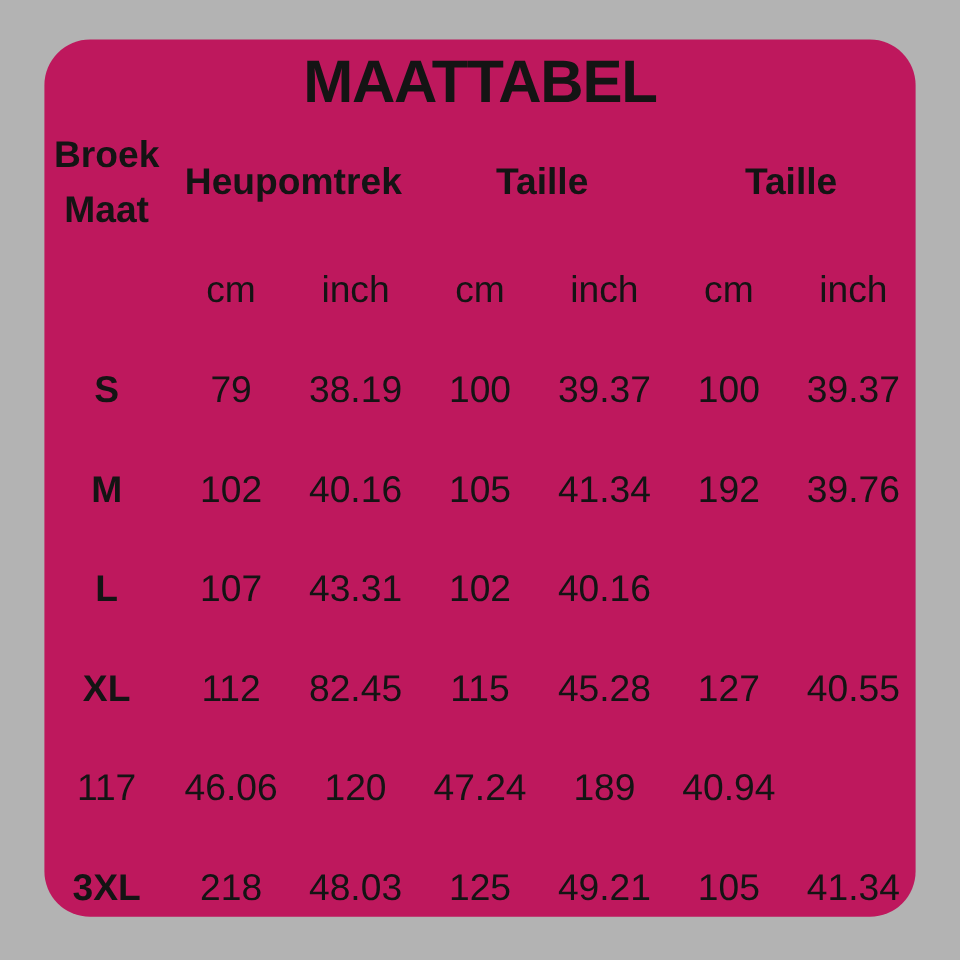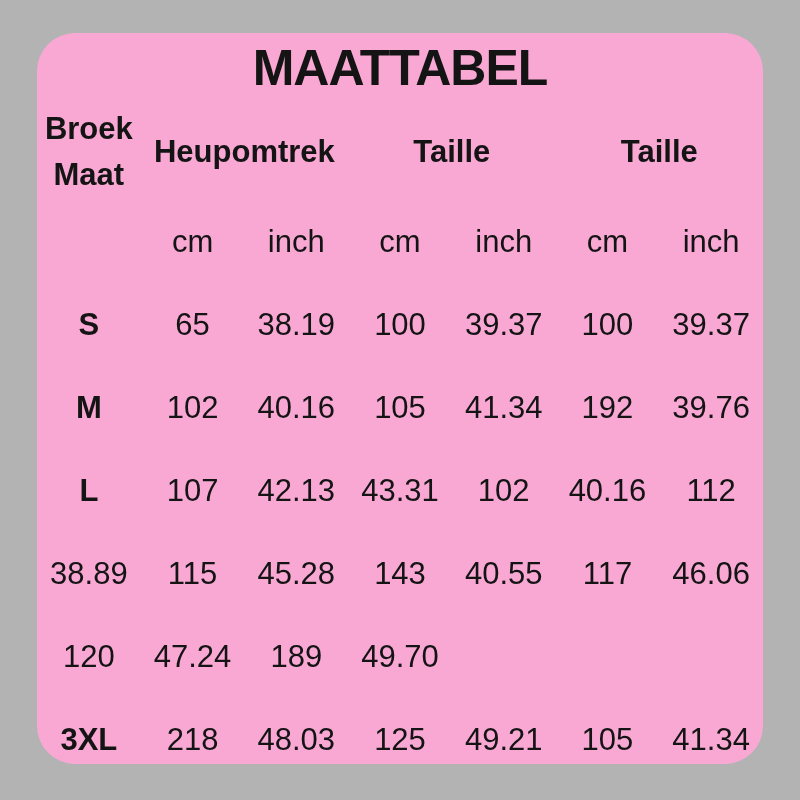--- a/index.html
+++ b/index.html
@@ -10,21 +10,21 @@
     background: #b3b3b3;
     font-family: "Liberation Sans", sans-serif;
     color: #141414;
   }
   .card {
     position: absolute;
     left: 37px;
     top: 33px;
     width: 726px;
     height: 731px;
-    background: #f9a8d4;
+    background: #be185d;
     border-radius: 38px;
     overflow: hidden;
   }
   .title-wrap {
     height: 70px;
     display: flex;
     align-items: center;
     justify-content: center;
   }
   .title {
@@ -76,55 +76,55 @@
 
     <div class="cell col1"></div>
     <div class="cell">cm</div>
     <div class="cell">inch</div>
     <div class="cell">cm</div>
     <div class="cell">inch</div>
     <div class="cell">cm</div>
     <div class="cell">inch</div>
 
     <div class="cell head col1">S</div>
-    <div class="cell">65</div>
+    <div class="cell">79</div>
     <div class="cell">38.19</div>
     <div class="cell">100</div>
     <div class="cell">39.37</div>
     <div class="cell">100</div>
     <div class="cell">39.37</div>
 
     <div class="cell head col1">M</div>
     <div class="cell">102</div>
     <div class="cell">40.16</div>
     <div class="cell">105</div>
     <div class="cell">41.34</div>
     <div class="cell">192</div>
     <div class="cell">39.76</div>
 
     <div class="cell head col1">L</div>
     <div class="cell">107</div>
-    <div class="cell">42.13</div>
     <div class="cell">43.31</div>
     <div class="cell">102</div>
     <div class="cell">40.16</div>
 
+    <div class="cell head col1">XL</div>
     <div class="cell">112</div>
-    <div class="cell">38.89</div>
+    <div class="cell">82.45</div>
     <div class="cell">115</div>
     <div class="cell">45.28</div>
-    <div class="cell">143</div>
+    <div class="cell">127</div>
     <div class="cell">40.55</div>
 
     <div class="cell">117</div>
     <div class="cell">46.06</div>
     <div class="cell">120</div>
     <div class="cell">47.24</div>
     <div class="cell">189</div>
-    <div class="cell">49.70</div>
+    <div class="cell">40.94</div>
 
     <div class="cell head col1">3XL</div>
     <div class="cell">218</div>
     <div class="cell">48.03</div>
     <div class="cell">125</div>
     <div class="cell">49.21</div>
     <div class="cell">105</div>
     <div class="cell">41.34</div>
   </div>
 </div>

